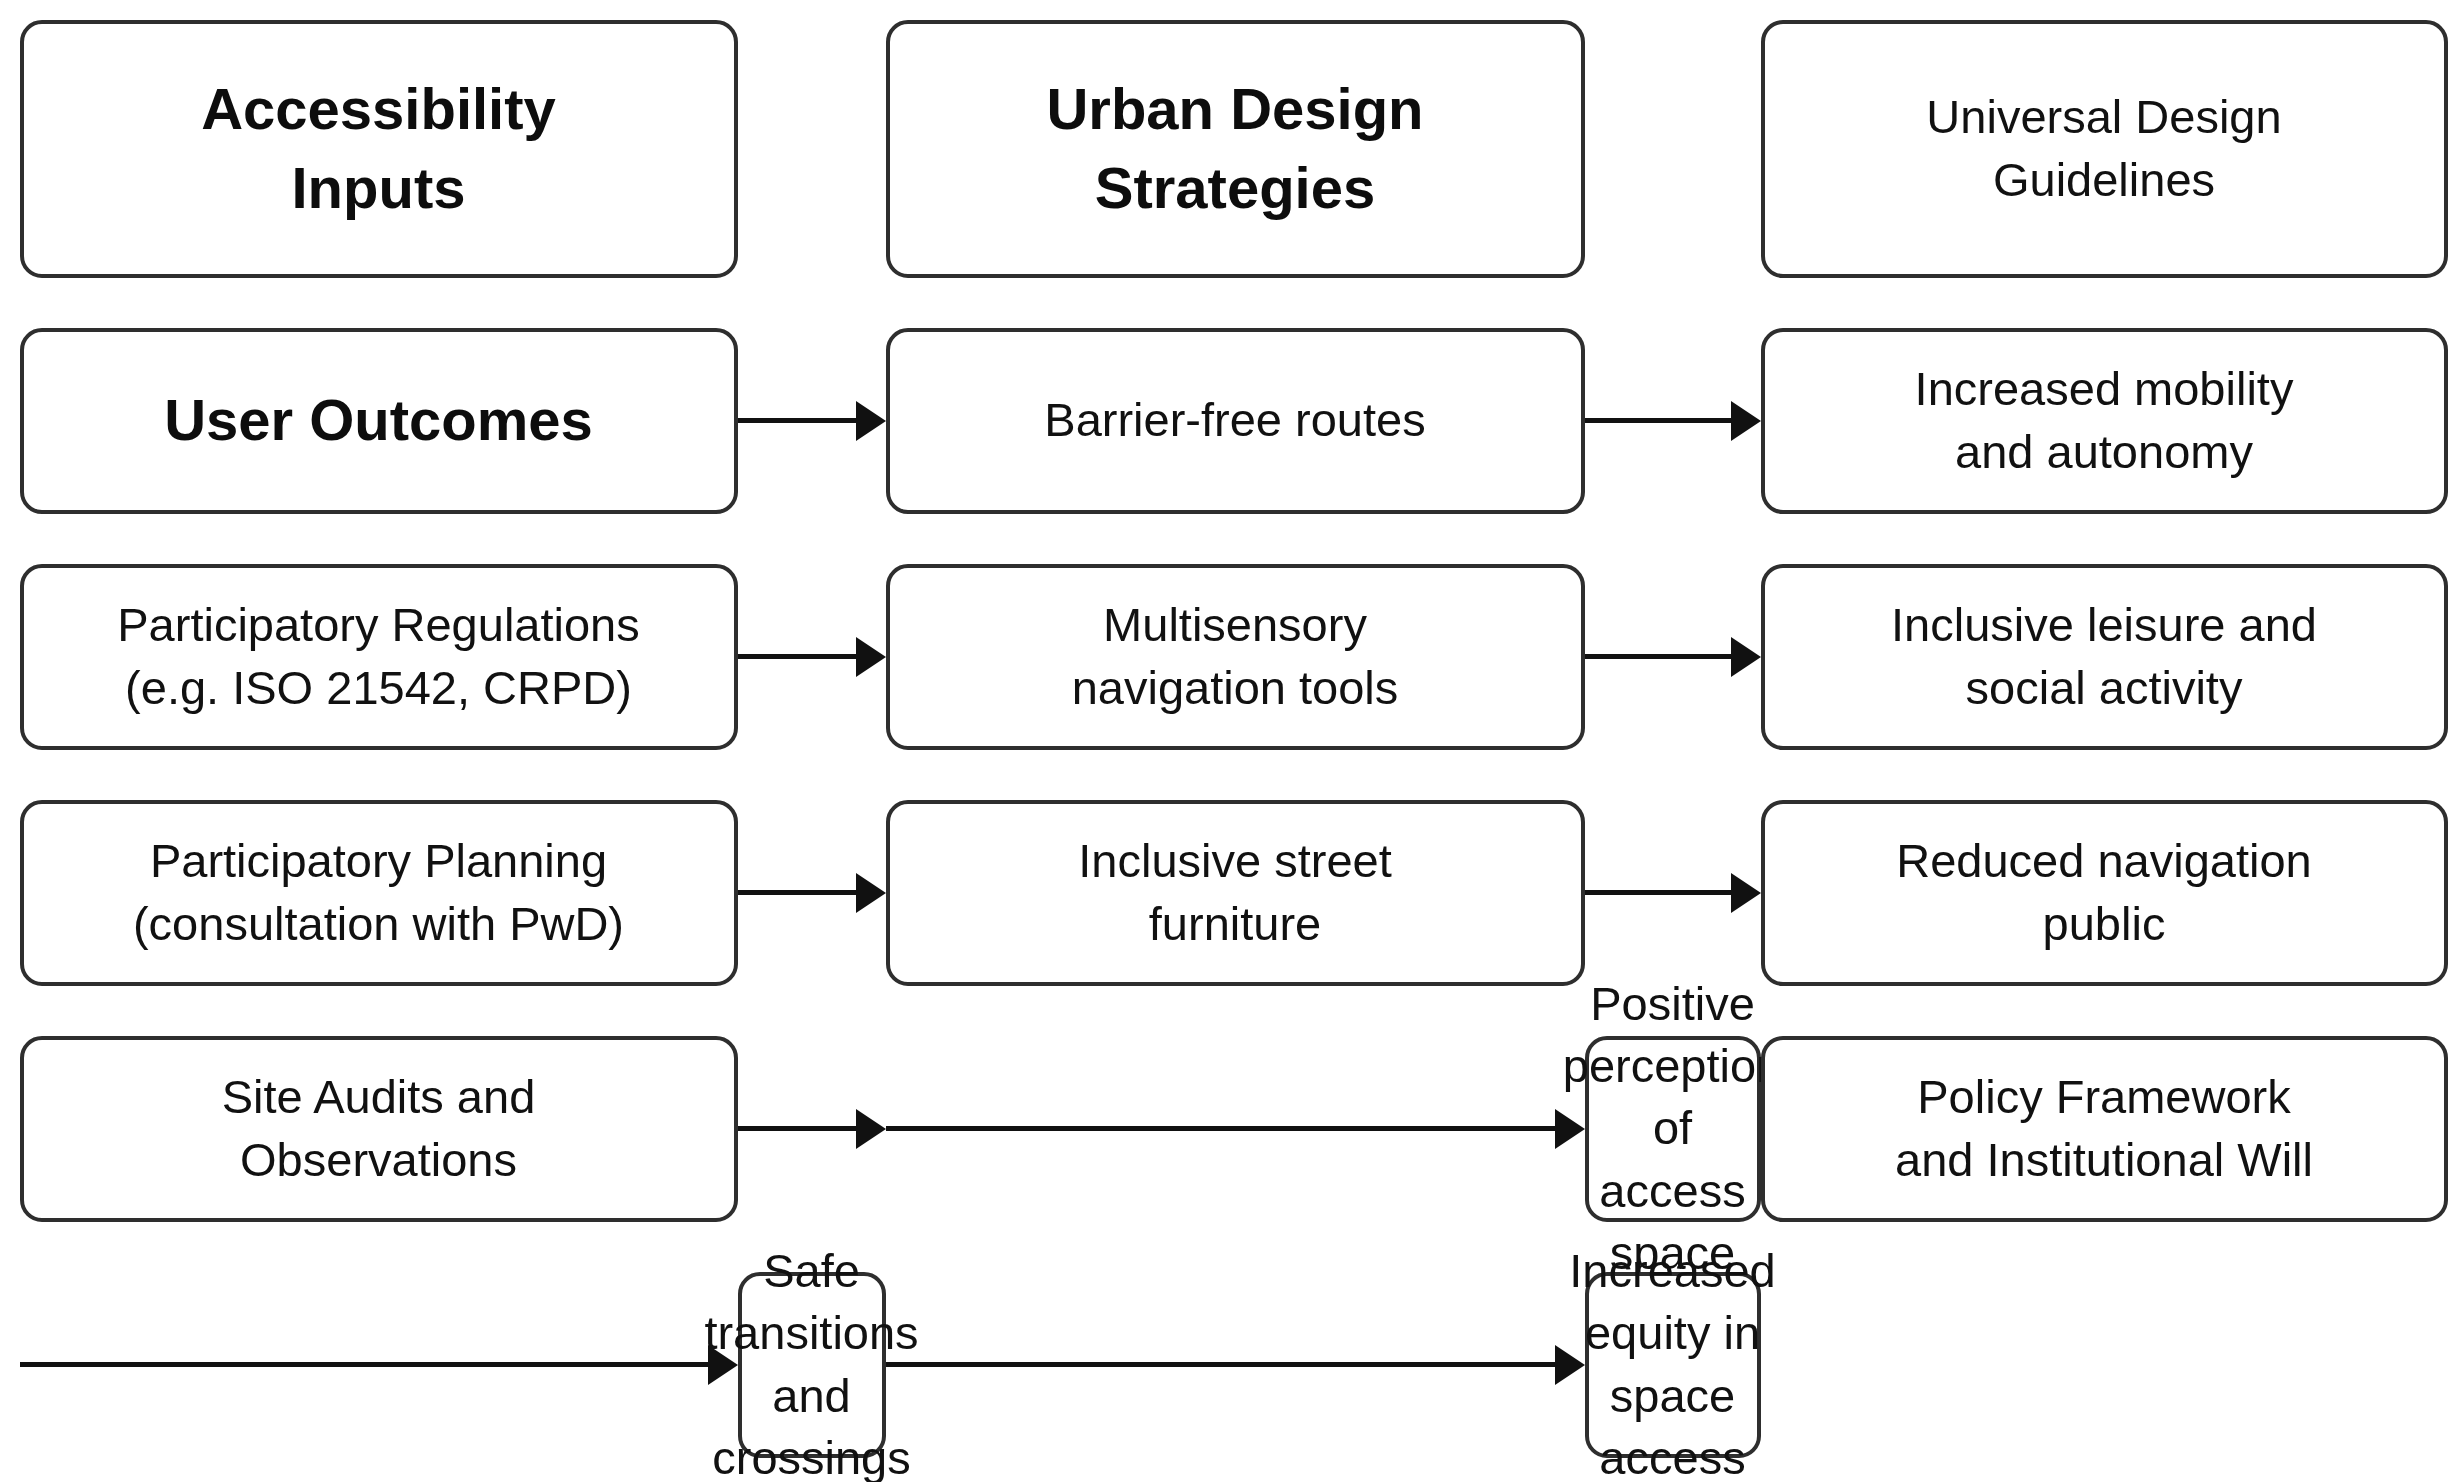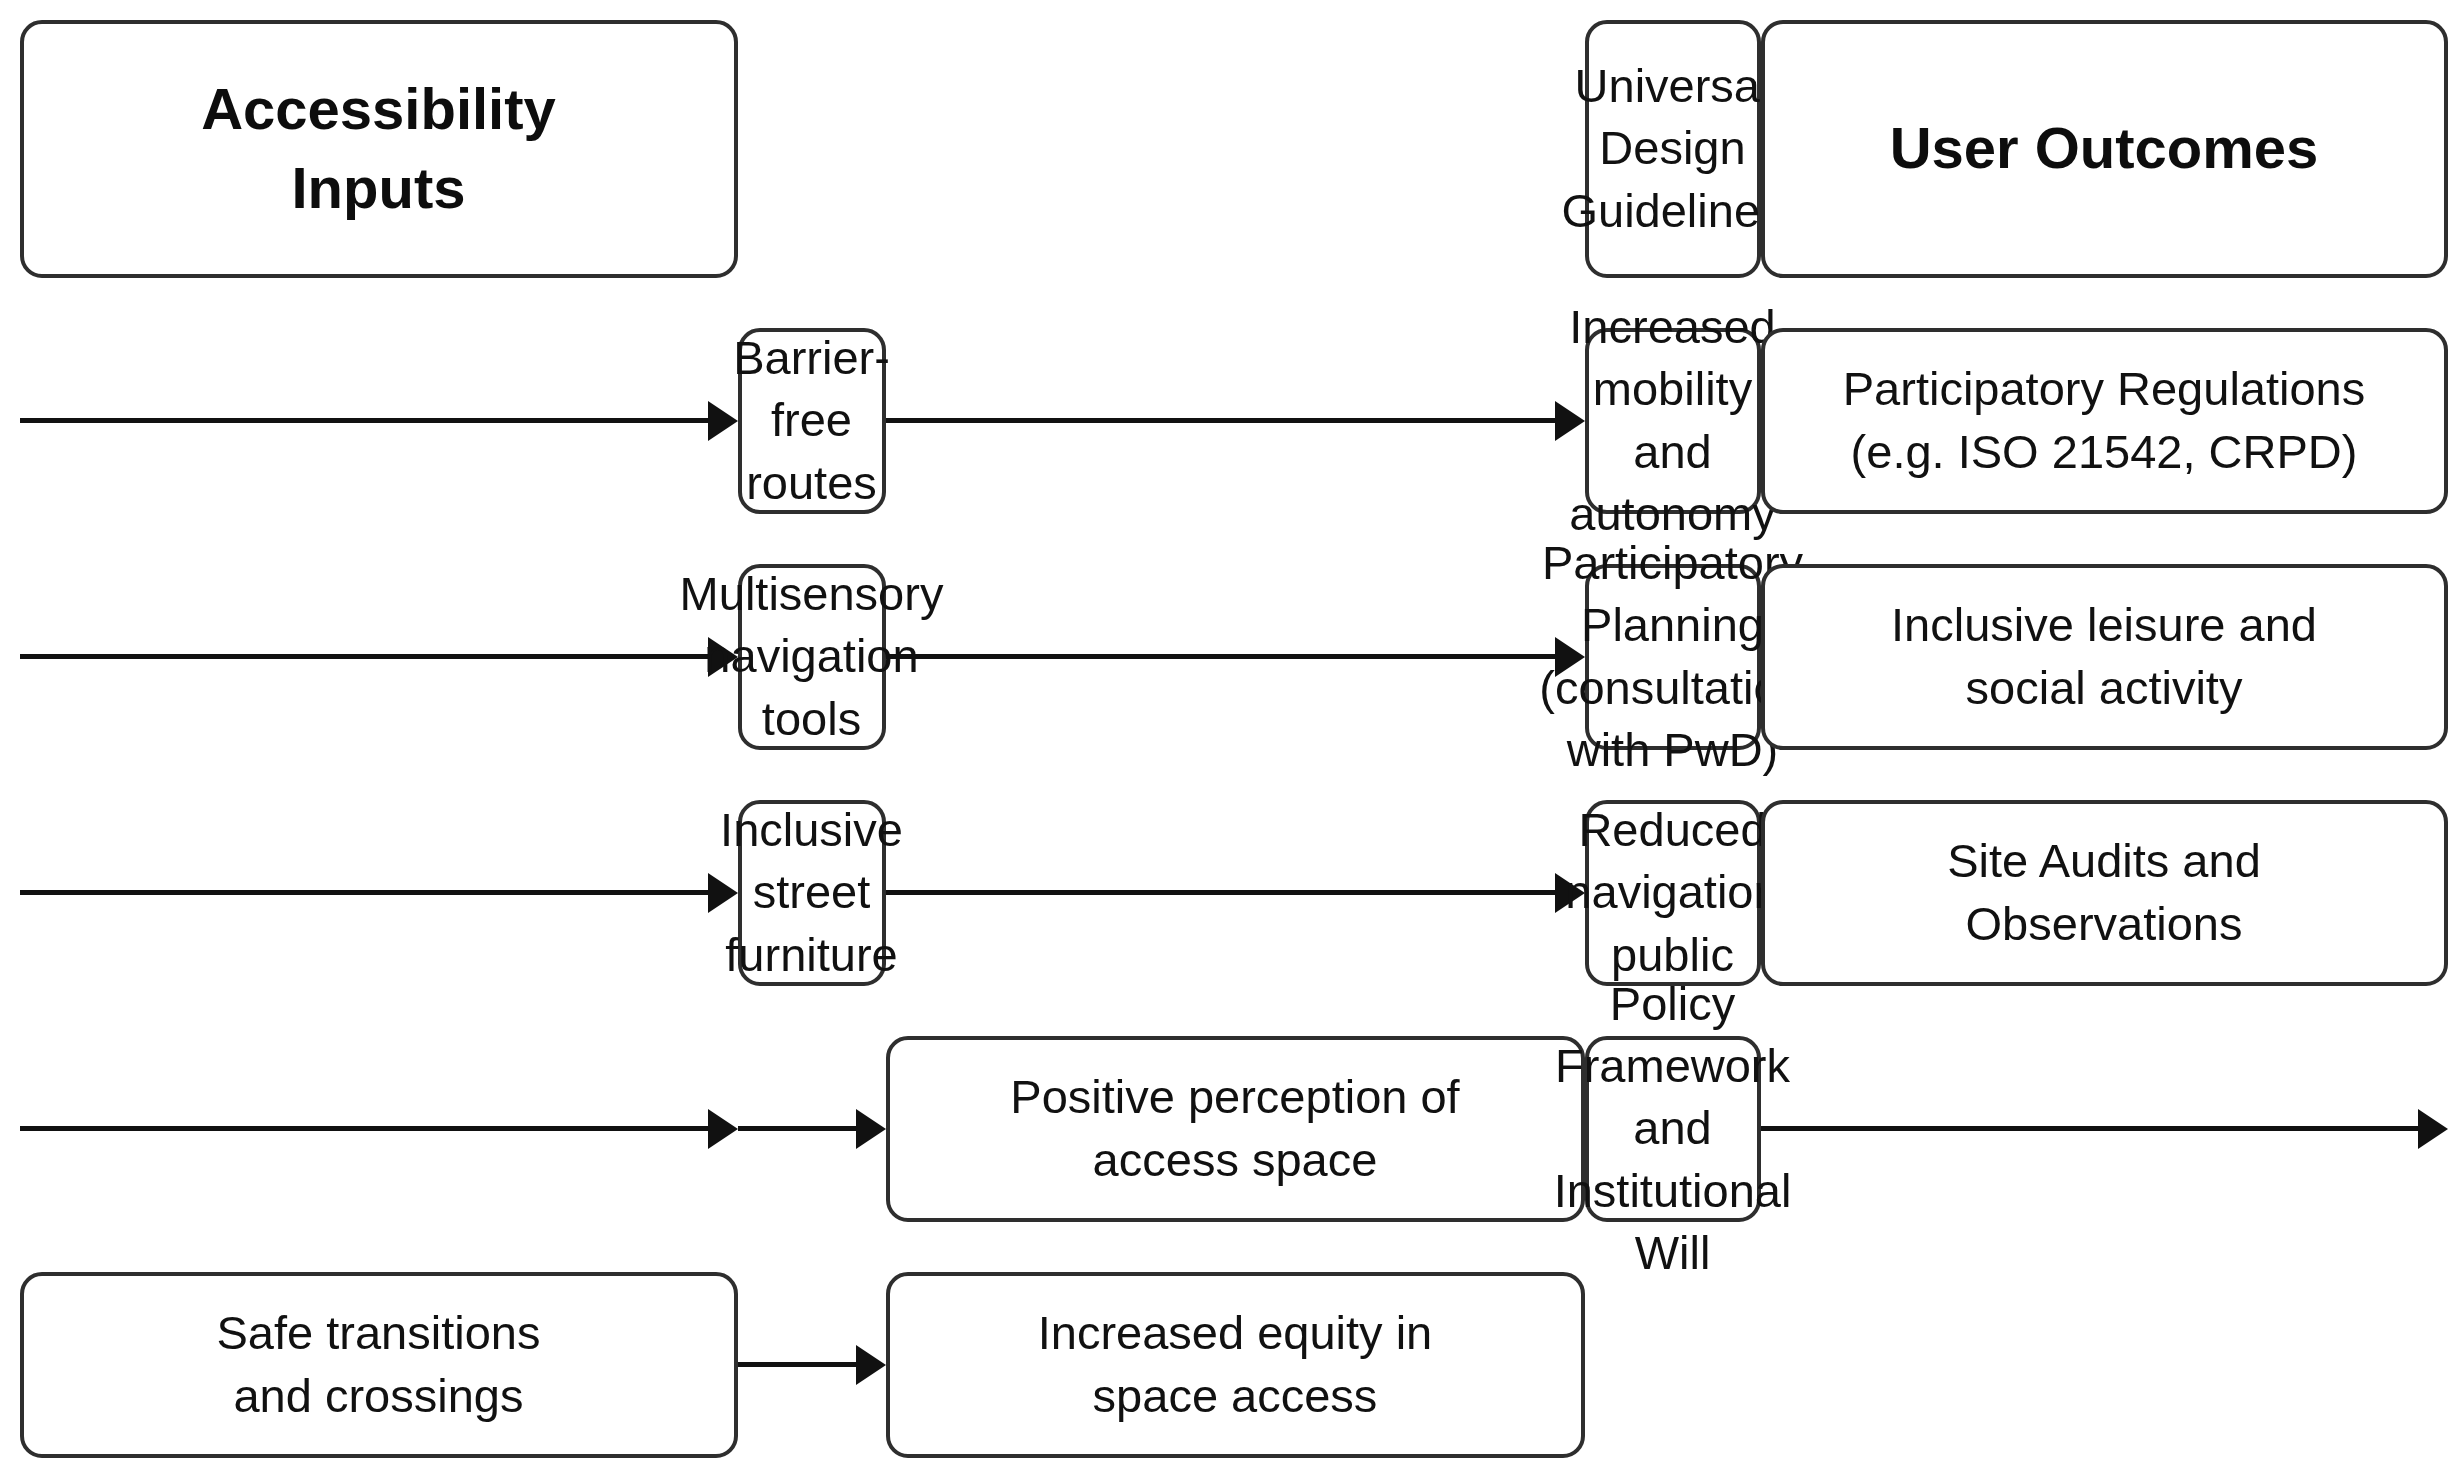--- a/index.html
+++ b/index.html
@@ -76,20 +76,24 @@
 </head>
 <body>
 
 <div class="diagram">
 
   <div class="box header">
     <span class="txt">Accessibility
 Inputs</span>
   </div>
   <div class="spacer"></div>
+  <div class="box header">
+    <span class="txt">Urban Design
+Strategies</span>
+  </div>
   <div class="spacer"></div>
   <div class="box">
     <span class="txt">Universal Design
 Guidelines</span>
   </div>
 
   <div class="box header">
     <span class="txt">User Outcomes</span>
   </div>
   <div class="arrow-cell">
@@ -126,28 +130,28 @@
     <span class="txt">Multisensory
 navigation tools</span>
   </div>
   <div class="arrow-cell">
     <span class="arrow">
         <span class="shaft"></span>
         <span class="head"></span>
       </span>
   </div>
   <div class="box">
+    <span class="txt">Inclusive leisure and
+social activity</span>
+  </div>
+
+  <div class="box">
     <span class="txt">Participatory Planning
 (consultation with PwD)</span>
   </div>
-
-  <div class="box">
-    <span class="txt">Inclusive leisure and
-social activity</span>
-  </div>
   <div class="arrow-cell">
     <span class="arrow">
         <span class="shaft"></span>
         <span class="head"></span>
       </span>
   </div>
   <div class="box">
     <span class="txt">Inclusive street
 furniture</span>
   </div>

